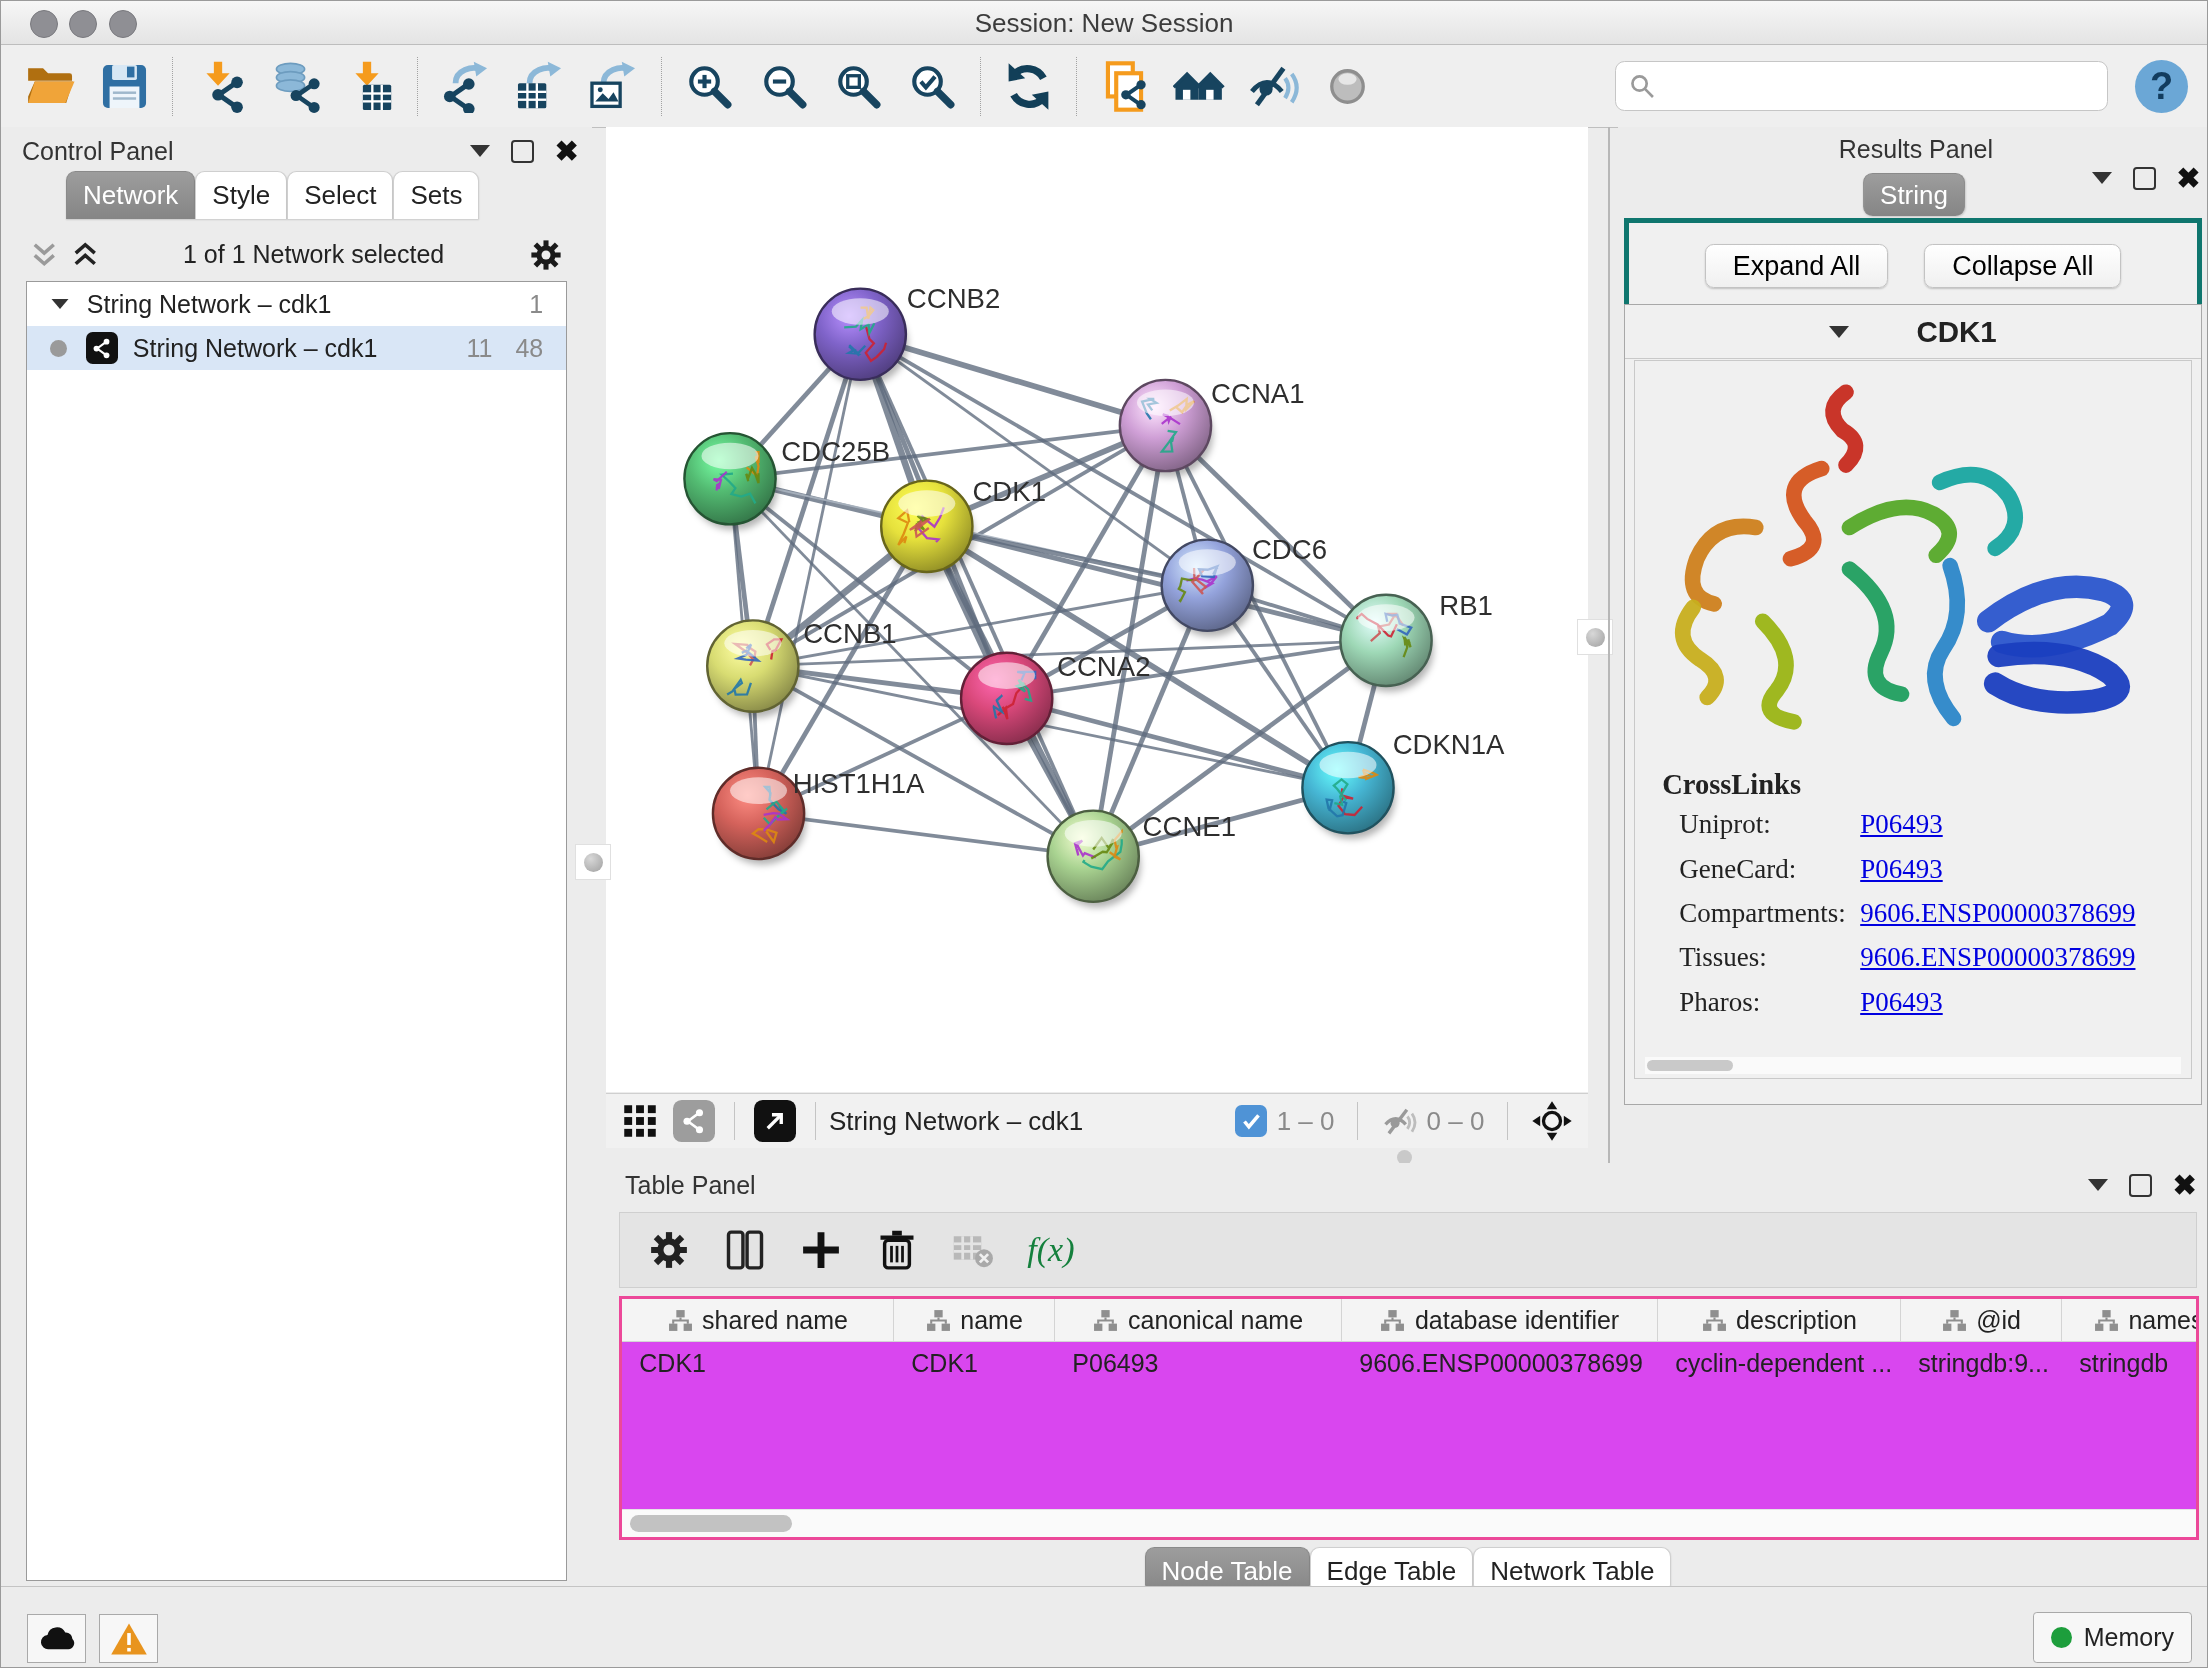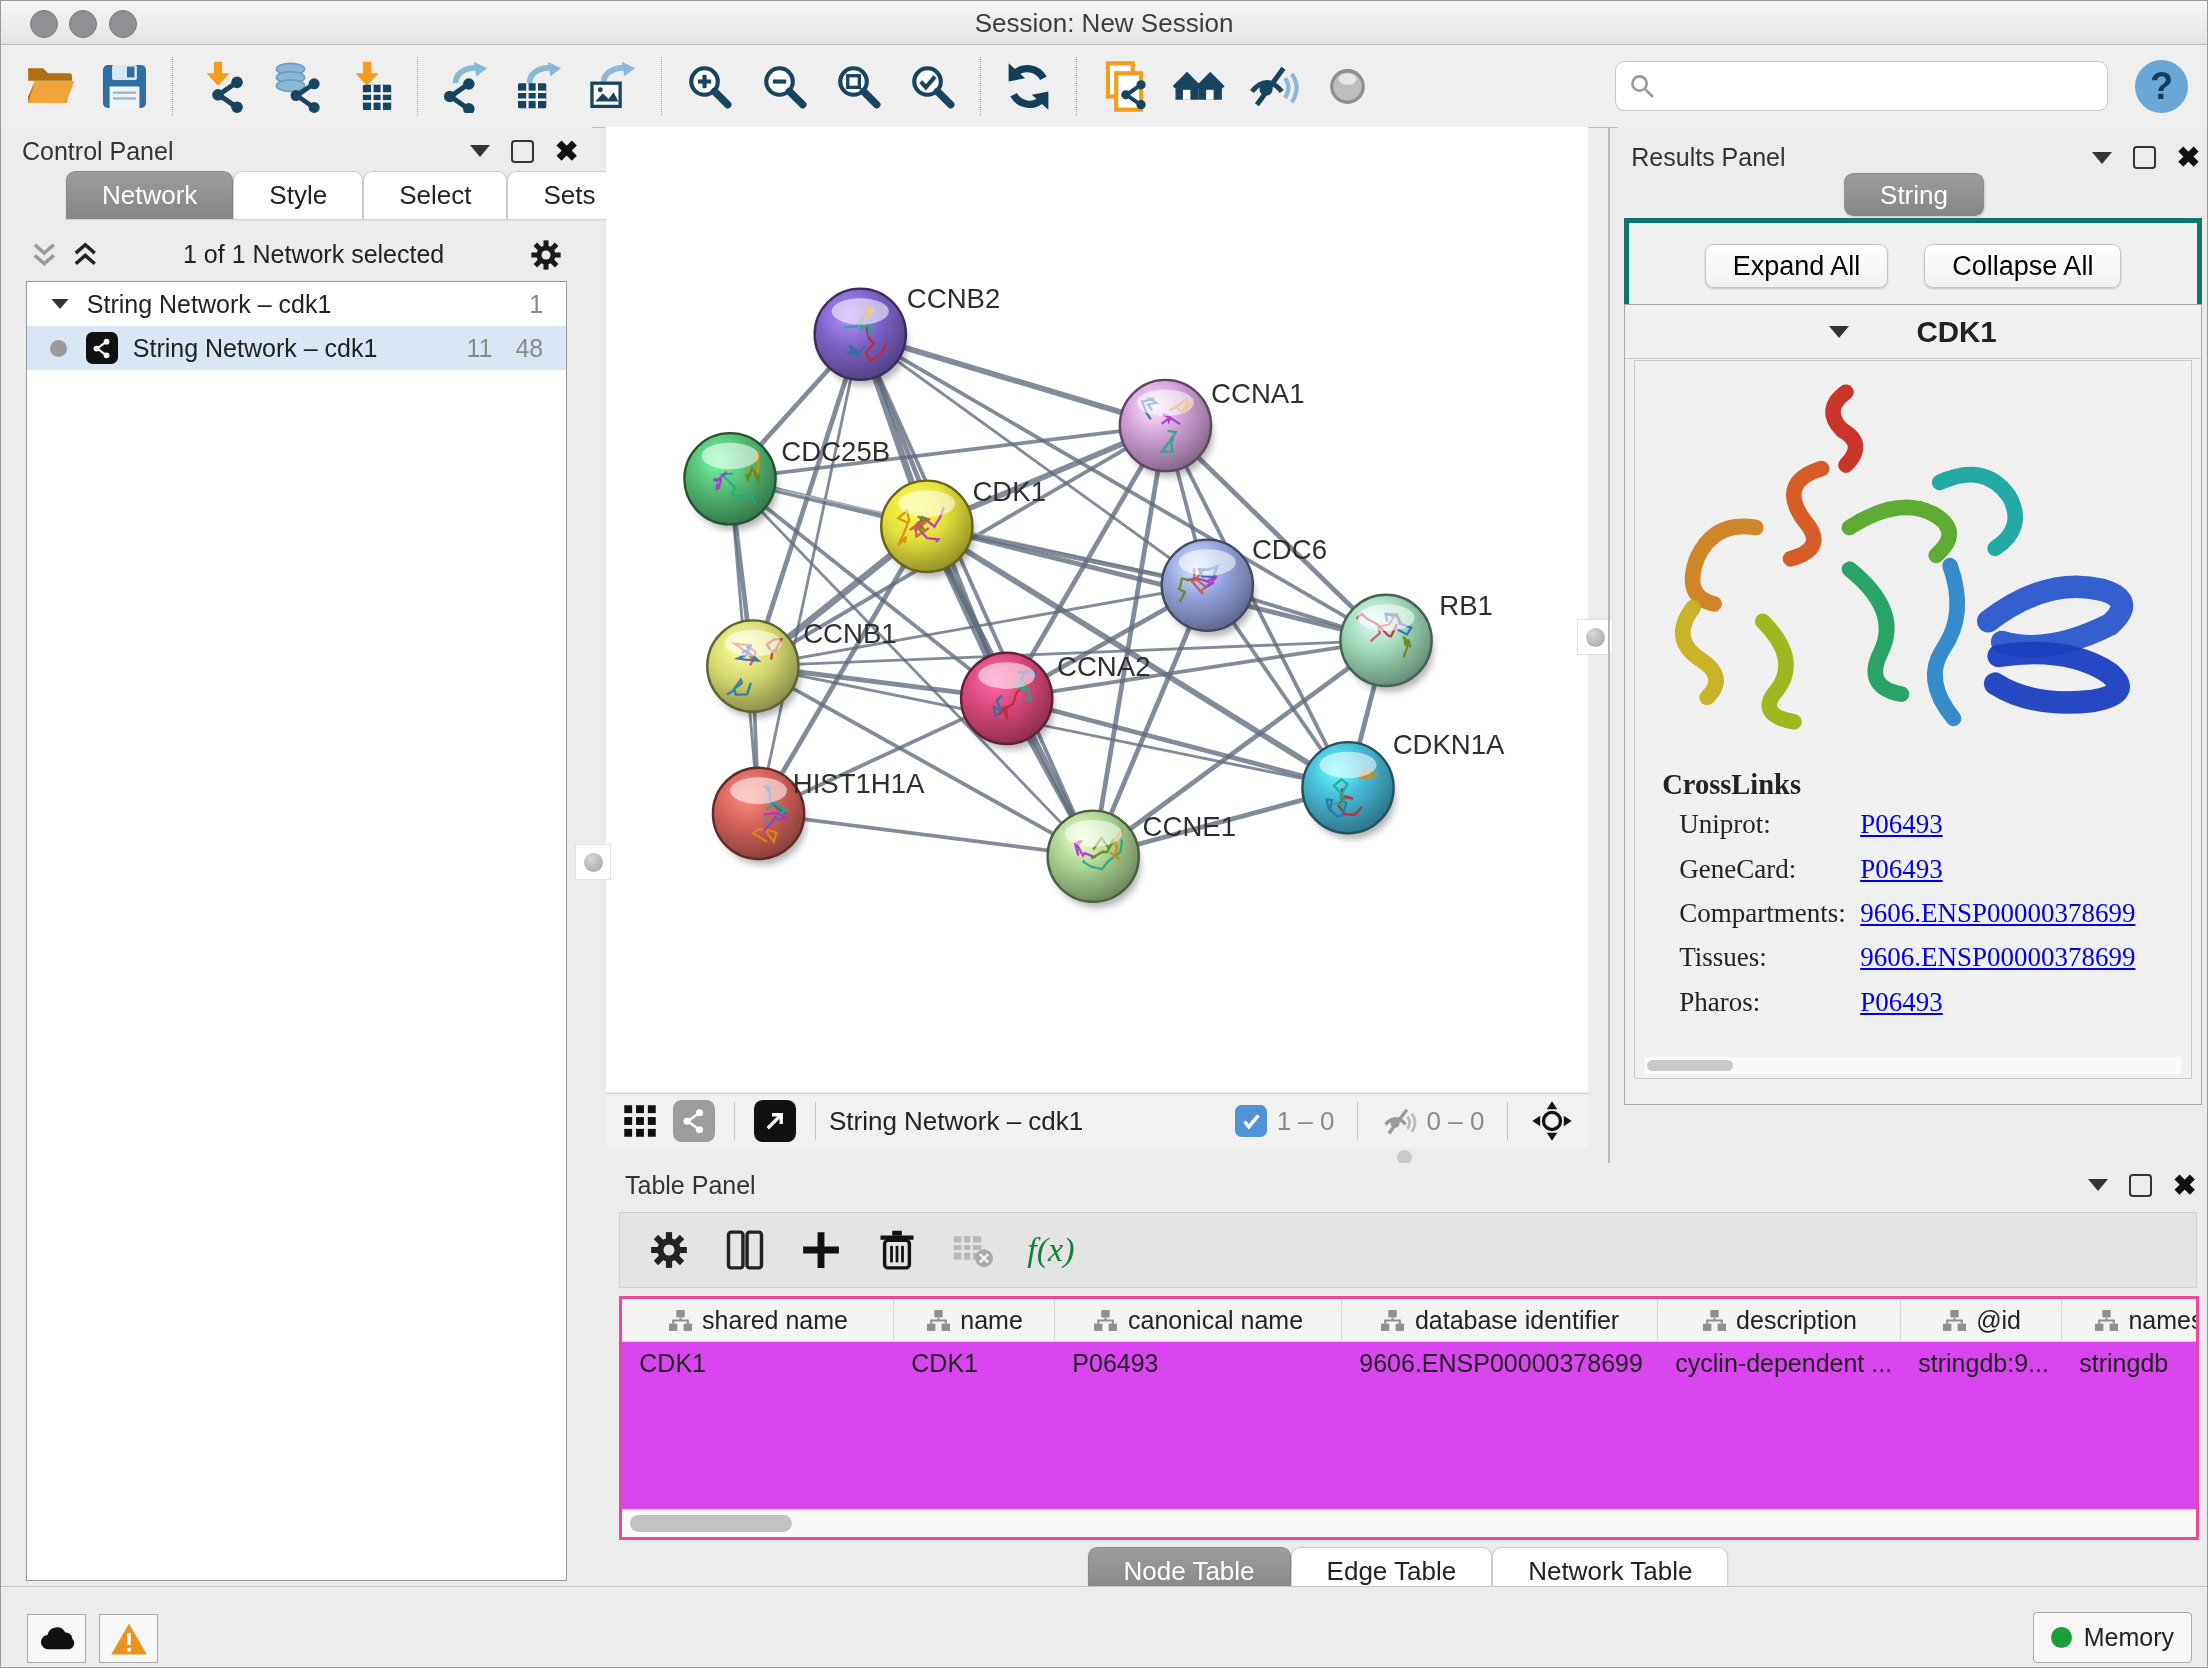--- a/index.html
+++ b/index.html
@@ -25,21 +25,21 @@
               display:flex;align-items:center;padding:0 11.4px;}
   .search-box input{border:none;outline:none;font-size:25px;flex:1;font-family:"Liberation Sans",sans-serif;background:transparent;}
   .help-btn{width:53px;height:53px;border-radius:50%;background:#6ba7d6;color:#123c5e;font-size:38px;
             font-weight:bold;display:flex;align-items:center;justify-content:center;margin-left:27px;border:none;}
   
   .panel-title{font-size:25px;color:#333;}
   .panel-btns{display:flex;align-items:center;gap:21px;}
   .tri-down{width:0;height:0;border-left:10.5px solid transparent;border-right:10.5px solid transparent;border-top:12.4px solid #333;}
   .float-box{width:19px;height:19px;border:2.9px solid #333;border-radius:3.8px;}
   .close-x{font-size:28.5px;font-weight:bold;color:#111;line-height:1;}
-  .tab{height:47px;padding:0 35px;display:flex;align-items:center;justify-content:center;
+  .tab{height:47px;padding:0 16px;display:flex;align-items:center;justify-content:center;
        font-size:26px;background:#fff;border:1px solid #cfcfcf;border-bottom:none;
        border-radius:9.5px 9.5px 0 0;box-shadow:0 1px 1.9px rgba(0,0,0,.15);}
   .tab.sel{background:linear-gradient(#9d9d9d,#858585);color:#fff;border-color:#8a8a8a;}
   
   .control-panel{position:absolute;left:0;top:126px;width:591px;height:1458px;background:#ececec;}
   .cp-head{position:absolute;left:21px;top:9.5px;right:13.3px;display:flex;align-items:flex-end;}
   .cp-tabs{position:absolute;left:65px;top:44px;display:flex;}
   .cp-row{position:absolute;left:28.5px;top:103px;right:28.5px;height:49px;display:flex;align-items:center;font-size:25px;}
   .tree-box{position:absolute;left:25px;top:154px;right:25px;bottom:3.8px;background:#fff;border:1px solid #9a9a9a;}
   .tree-row{height:44px;display:flex;align-items:center;font-size:25px;padding:0 9.5px;}
@@ -52,21 +52,21 @@
   .nb-sep{width:0;height:38px;border-left:1px solid #c4c4c4;margin:0 13.3px;}
   .nb-icon{width:42px;height:42px;display:flex;align-items:center;justify-content:center;margin:0 5.7px;}
   .nb-counts{display:flex;align-items:center;color:#8a8a8a;gap:9.5px;}
   .splitter-handle{position:absolute;width:34px;height:34px;background:#fff;border:1px solid #e0e0e0;
                    display:flex;align-items:center;justify-content:center;}
   .splitter-handle .dot{width:19px;height:19px;border-radius:50%;background:radial-gradient(circle at 35% 30%,#d8d8d8,#9f9f9f);}
   .vline{position:absolute;top:126px;width:1.9px;height:1036px;background:#b7b7b7;}
   .drag-pill{position:absolute;width:15px;height:15px;border-radius:50%;background:#c9c9c9;}
   
   .results-panel{position:absolute;left:1617px;top:126px;width:592px;height:999px;background:#ececec;}
-  .rp-head{position:absolute;left:13.3px;top:16px;right:9.5px;display:flex;align-items:center;}
+  .rp-head{position:absolute;left:13.3px;top:8px;right:9.5px;display:flex;align-items:center;flex-direction:column;}
   .rp-tab{position:absolute;left:50%;transform:translateX(-50%);top:46px;}
   .rp-outer{position:absolute;left:5.7px;top:91px;right:7.6px;height:86px;background:#f0f0f0;
             border:5px solid #0f766e;display:flex;align-items:center;justify-content:center;gap:36px;}
   .rp-btn{height:44px;padding:0 27px;background:linear-gradient(#ffffff,#f0f0f0);border:1px solid #c3c3c3;
           border-radius:8.6px;font-size:27px;display:flex;align-items:center;box-shadow:0 1px 1.9px rgba(0,0,0,.2);}
   .rp-section{position:absolute;left:5.7px;top:177px;right:7.6px;bottom:21px;background:#f0f0f0;border:1px solid #a8a8a8;}
   .rp-sec-head{height:53px;display:flex;align-items:center;justify-content:center;gap:67px;border-bottom:1px solid #c9c9c9;}
   .rp-gene{font-size:29.5px;font-weight:bold;}
   .rp-inner{position:absolute;left:9.5px;top:55px;right:9.5px;bottom:25px;background:#f0f0f0;border:1px solid #c9c9c9;overflow:hidden;}
   .rp-desc{font-size:26px;padding:11.4px 23px;}

